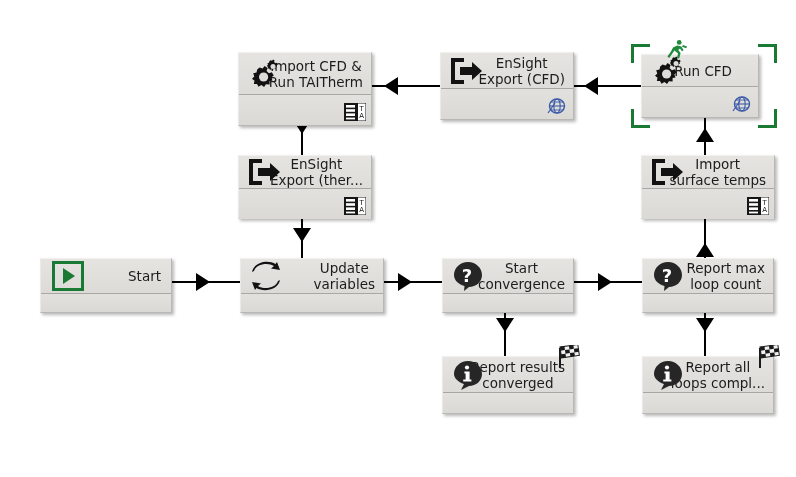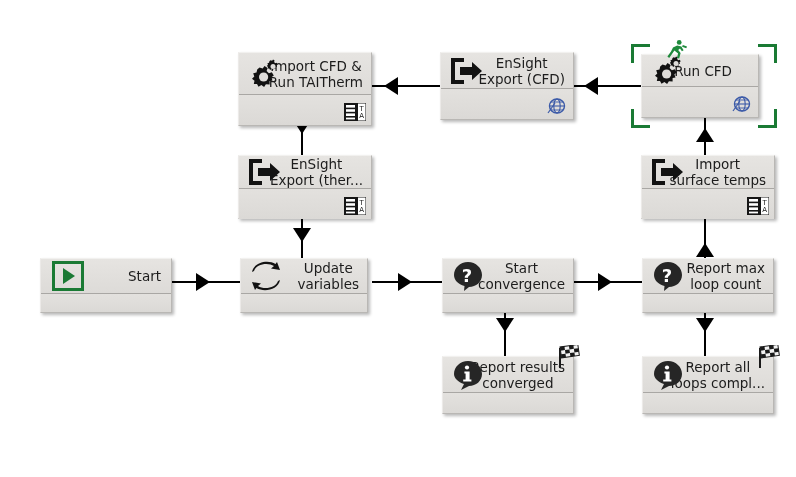--- a/index.html
+++ b/index.html
@@ -337,21 +337,21 @@
         <svg width="32" height="30" viewBox="0 0 32 30">
           <rect x="1.5" y="1.5" width="29" height="27" fill="none" stroke="#1a7a34" stroke-width="3"></rect>
           <path d="M11 7 L23 15 L11 23 Z" fill="#1a7a34"></path>
         </svg>
       </div>
       <div class="node-label" style="max-width:72px; margin-left:26px;">Start</div>
     </div>
     <div class="node-foot" style="height:18px; flex:0 0 18px;"></div>
   </div>
 
-  <div class="node" style="left:240px; top:258px; width:128px; height:55px;">
+  <div class="node" style="left:240px; top:258px; width:144px; height:55px;">
     <div class="node-body">
       <div class="main-icon">
         <svg width="34" height="30" viewBox="0 0 34 30">
           <g fill="#121212">
             <path d="M5 10 C7 3, 19 1, 25 5 L22 7.5 L31 9 L28 1 L26.5 3 C19 -1.5, 5 1, 3 11 Z"></path>
             <path d="M29 20 C27 27, 15 29, 9 25 L12 22.5 L3 21 L6 29 L7.5 27 C15 31.5, 29 29, 31 19 Z"></path>
           </g>
         </svg>
       </div>
       <div class="node-label">Update

